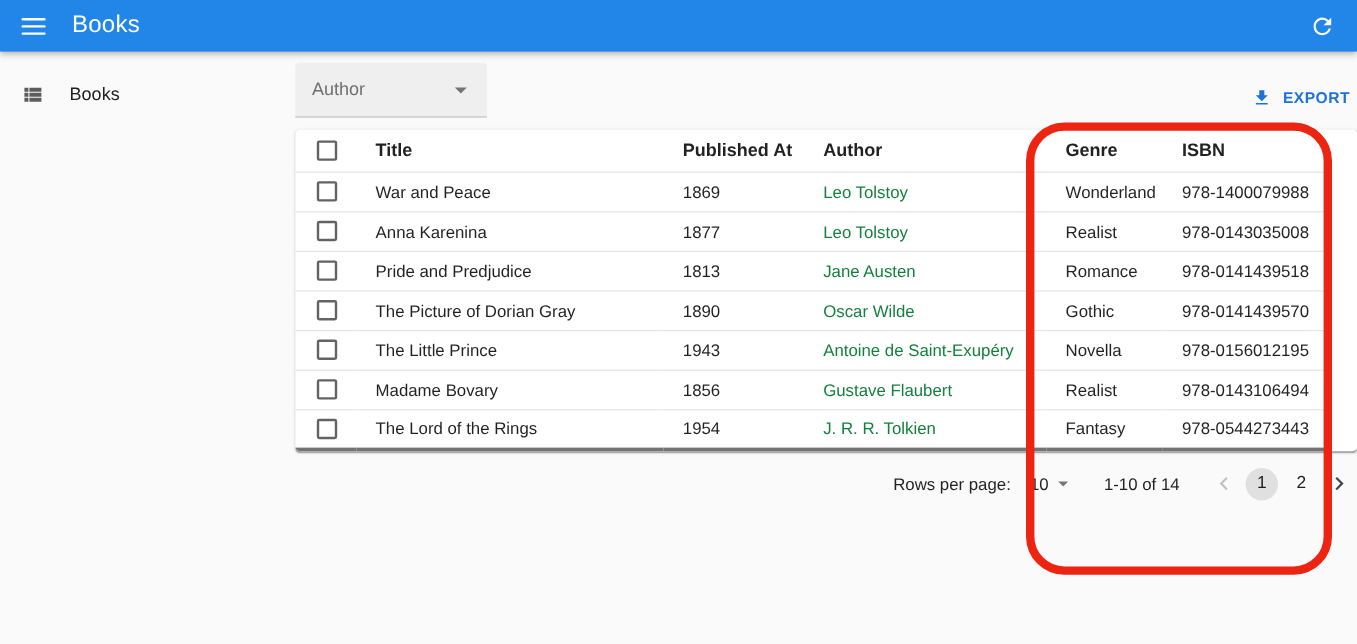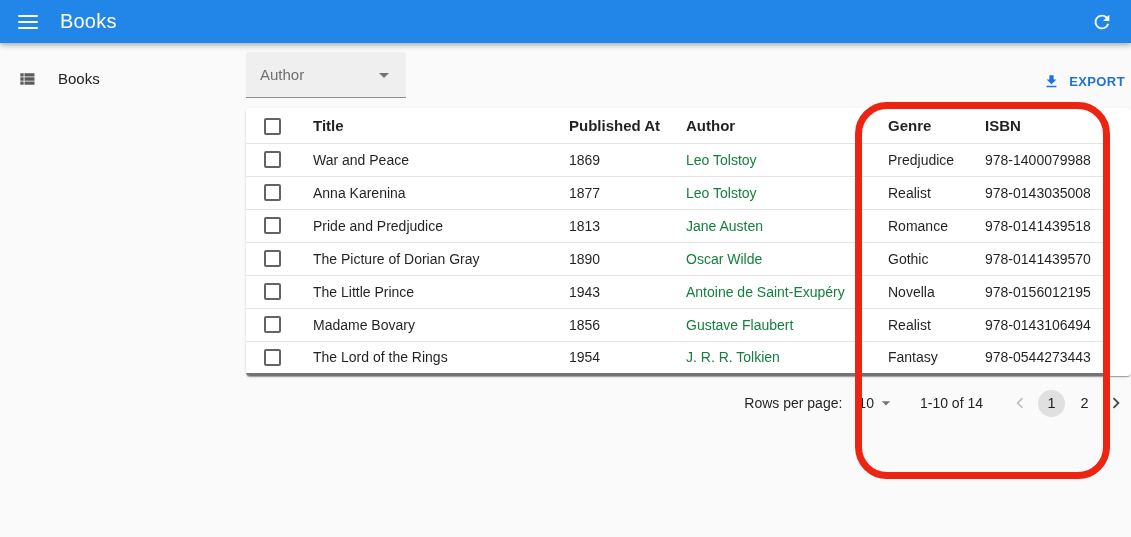--- a/index.html
+++ b/index.html
@@ -195,21 +195,21 @@
             <th class="col-isbn">ISBN</th>
           </tr>
         </thead>
         <tbody>
 
             <tr>
               <td class="col-check"><span class="checkbox"></span></td>
               <td class="col-title">War and Peace</td>
               <td class="col-published">1869</td>
               <td class="col-author"><a class="link">Leo Tolstoy</a></td>
-              <td class="col-genre">Predjudice</td>
+              <td class="col-genre">Wonderland</td>
               <td class="col-isbn">978-1400079988</td>
             </tr>
 
             <tr>
               <td class="col-check"><span class="checkbox"></span></td>
               <td class="col-title">Anna Karenina</td>
               <td class="col-published">1877</td>
               <td class="col-author"><a class="link">Leo Tolstoy</a></td>
               <td class="col-genre">Realist</td>
               <td class="col-isbn">978-0143035008</td>

